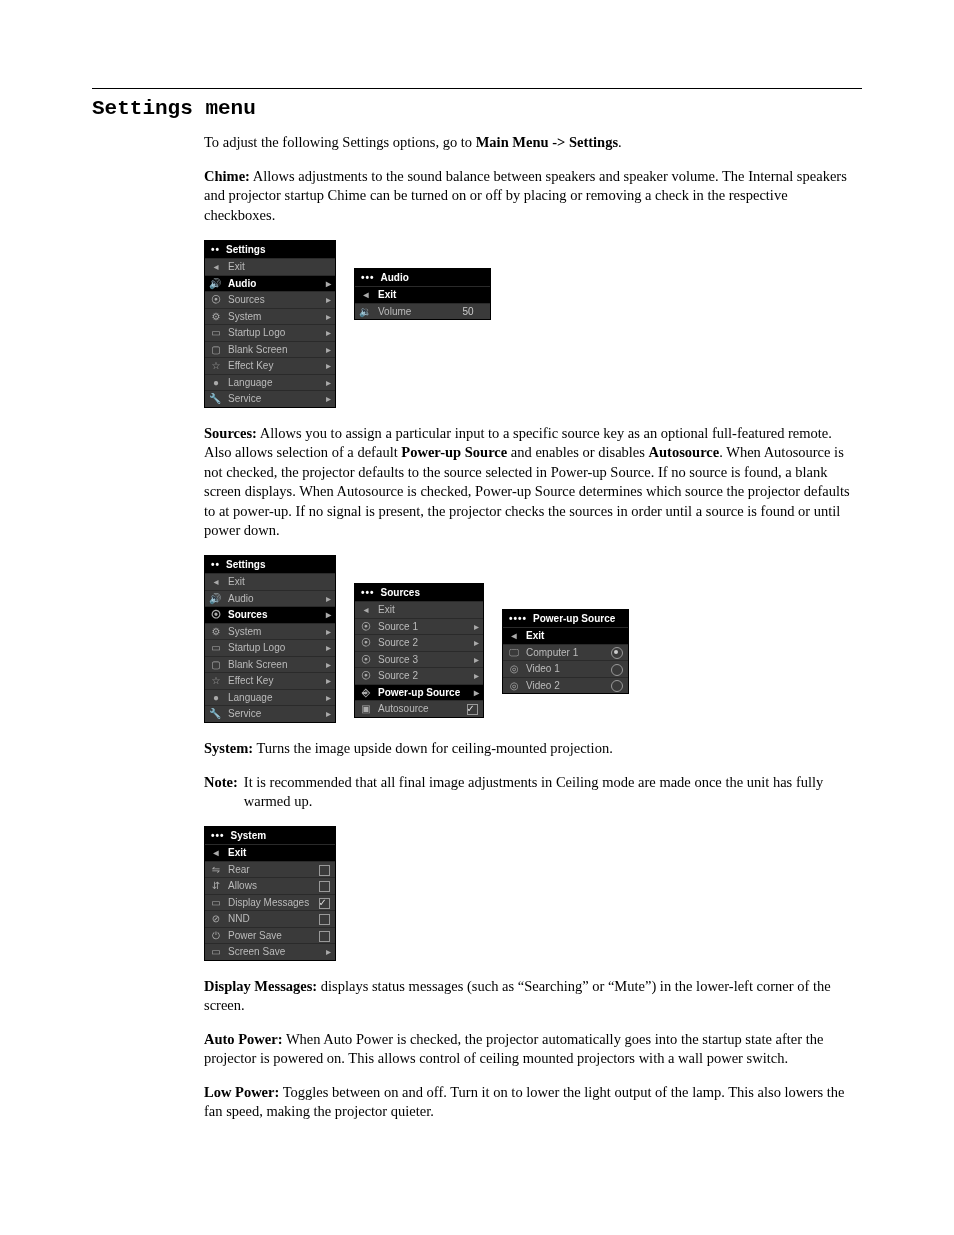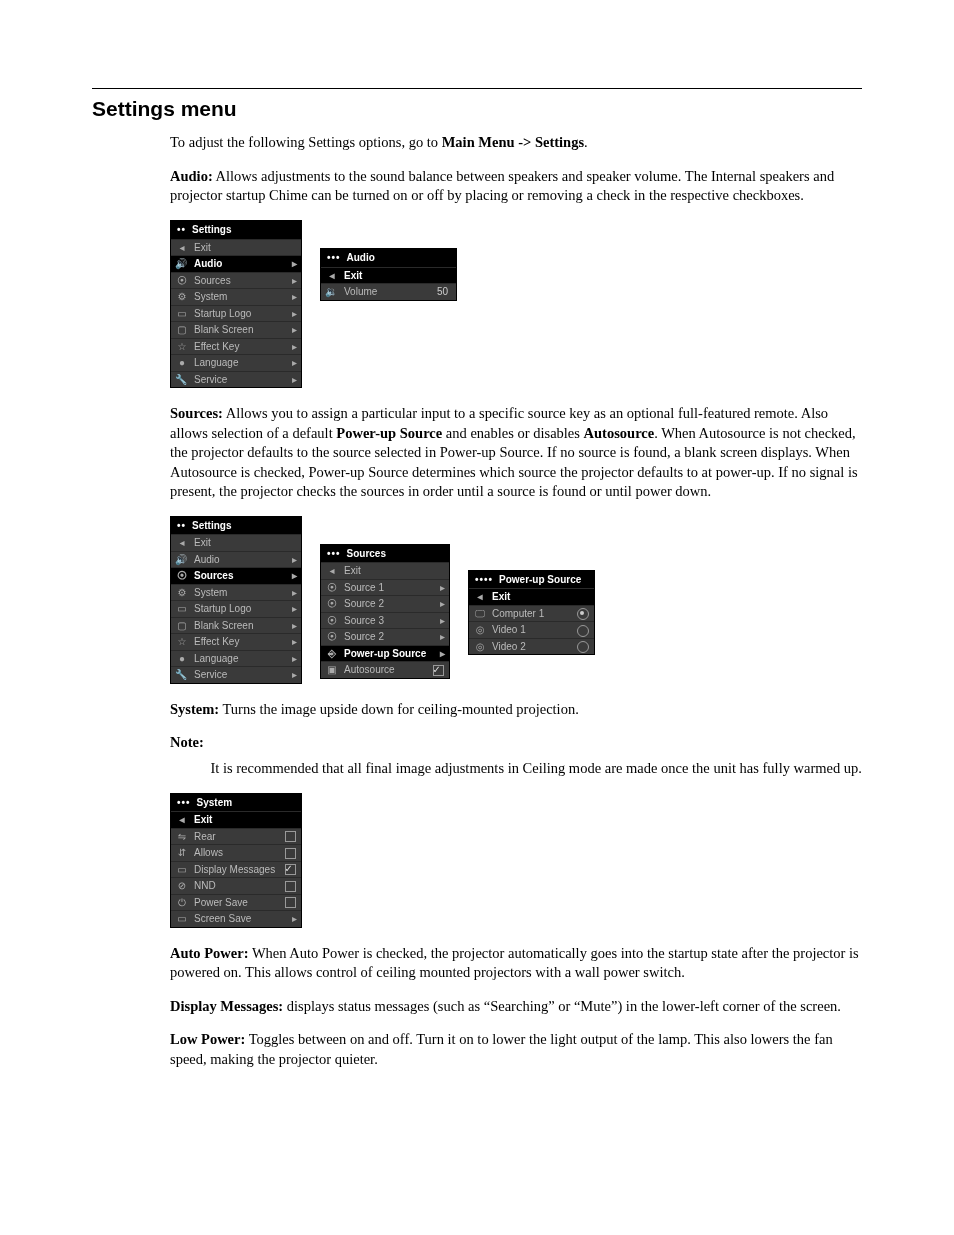--- a/index.html
+++ b/index.html
@@ -12,33 +12,33 @@
     padding: 88px 92px 60px 92px;
     max-width: 954px;
     box-sizing: border-box;
   }
   hr.rule {
     border: none;
     border-top: 1.5px solid #000;
     margin: 0 0 6px 0;
   }
   h2.section {
-    font-family: Liberation Sans, sans-serif;
+    font-family: Liberation Mono, monospace;
     font-size: 21px;
     font-weight: bold;
     margin: 0 0 10px 0;
   }
   .body {
-    margin-left: 78px;
+    margin-left: 112px;
   }
   .body > p { margin: 0 0 14px 0; }
   .bold { font-weight: bold; }
-  .note-row { display: flex; gap: 6px; margin: 0 0 14px 0; flex-direction: column;}
+  .note-row { display: flex; gap: 6px; margin: 0 0 14px 0;}
   .note-row .lbl { font-weight: bold; white-space: nowrap; }
-  .note-row .txt { flex: 1; text-align: right; }
+  .note-row .txt { flex: 1; }
   .figrow { display:flex; gap:18px; align-items:flex-start; margin: 4px 0 16px 0;}
   
   .menu {
     font-family: Verdana, Arial, sans-serif;
     font-size: 10px;
     color: #bbb;
     background: #3a3a3a;
     border: 1px solid #000;
     display: inline-block;
   }
@@ -61,21 +61,21 @@
     color:#fff;
     font-weight:bold;
   }
   .menu .ico {
     width:14px; height:12px;
     display:inline-flex; align-items:center; justify-content:center;
     color:#aaa; font-size:10px;
   }
   .menu .lbl { flex:1; white-space:nowrap; }
   .menu .arr { width:10px; text-align:right; color:#aaa; }
-  .menu .val { width:28px; text-align:right; color:#ccc; padding-right:4px;}
+  .menu .val { width:28px; text-align:center; color:#ccc; padding-right:4px;}
   .menu .chk { width:14px; text-align:center; color:#ccc; }
   .dots { letter-spacing:1px; }
   .m-w130 { width:130px; }
   .m-w140 { width:135px; }
   .m-w128 { width:128px; }
   .m-w125 { width:125px; }
   .radio { width:10px;height:10px;border:1px solid #999;border-radius:50%;display:inline-block;vertical-align:middle;position:relative;}
   .radio.on::after{content:"";position:absolute;left:2px;top:2px;width:4px;height:4px;background:#ccc;border-radius:50%;}
   .cbox { width:9px;height:9px;border:1px solid #999;display:inline-block;vertical-align:middle;position:relative;}
   .cbox.on::after{content:"✓";position:absolute;left:-1px;top:-3px;font-size:10px;color:#ddd;}
@@ -86,21 +86,21 @@
 <hr class="rule">
 <h2 class="section">Settings menu</h2>
 
 <div class="body">
 
   <p>
     <span>To adjust the following Settings options, go to </span><span class="bold">Main Menu -&gt; Settings</span><span>.</span>
   </p>
 
   <p>
-    <span class="bold">Audio:</span><span> Allows adjustments to the sound balance between speakers and speaker volume. The Internal speakers and projector startup Chime can be turned on or off by placing or removing a check in the respective checkboxes.</span>
+    <span class="bold">Chime:</span><span> Allows adjustments to the sound balance between speakers and speaker volume. The Internal speakers and projector startup Chime can be turned on or off by placing or removing a check in the respective checkboxes.</span>
   </p>
 
   <div class="figrow">
 
     <div class="menu m-w130">
       <div class="title">
           <span class="dots">••</span>
           <span>Settings</span>
         </div>
       <div class="row">
@@ -346,24 +346,24 @@
         </div>
       <div class="row">
           <span class="ico">▭</span>
           <span class="lbl">Screen Save</span>
           <span class="arr">▸</span>
         </div>
     </div>
   </div>
 
   <p>
+    <span class="bold">Display Messages:</span><span> displays status messages (such as “Searching” or “Mute”) in the lower-left corner of the screen.</span>
+  </p>
+
+  <p>
     <span class="bold">Auto Power:</span><span> When Auto Power is checked, the projector automatically goes into the startup state after the projector is powered on. This allows control of ceiling mounted projectors with a wall power switch.</span>
   </p>
 
   <p>
-    <span class="bold">Display Messages:</span><span> displays status messages (such as “Searching” or “Mute”) in the lower-left corner of the screen.</span>
-  </p>
-
-  <p>
     <span class="bold">Low Power:</span><span> Toggles between on and off. Turn it on to lower the light output of the lamp. This also lowers the fan speed, making the projector quieter.</span>
   </p>
 
 </div>
 
 </body></html>

